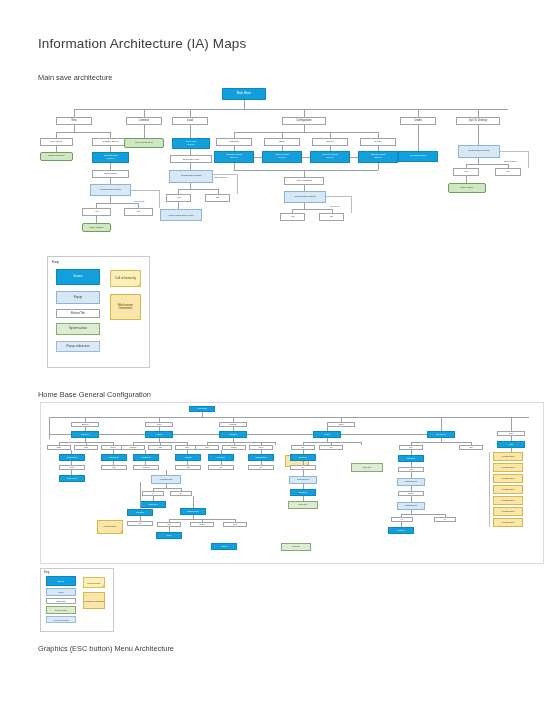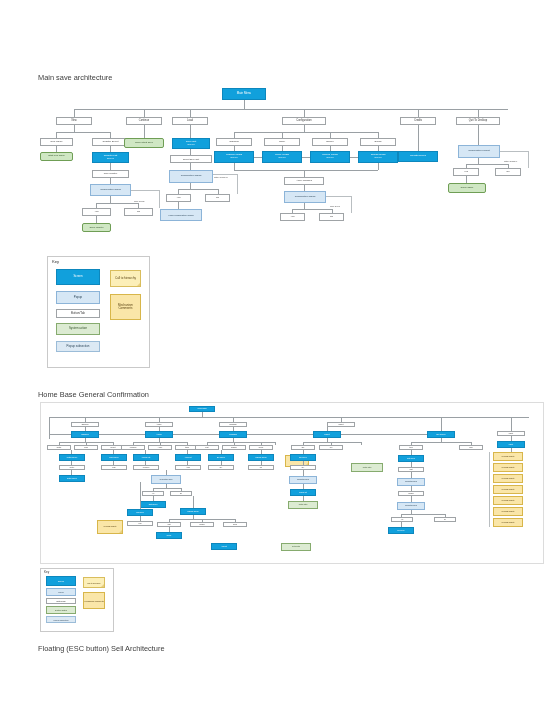--- a/index.html
+++ b/index.html
@@ -50,24 +50,25 @@
 
   .folded{position:relative;}
   .folded::after{content:"";position:absolute;right:0;bottom:0;width:0;height:0;
     border-left:3px solid transparent;border-bottom:3px solid #e8cf7e;}
 </style>
 </head>
 <body>
 
 <div class="page">
 
+  <div class="doc-title">Information Architecture (IA) Maps</div>
 
   <div class="sec-label" id="lbl-main">Main save architecture</div>
-  <div class="sec-label" id="lbl-home">Home Base General Confirmation</div>
-  <div class="sec-label" id="lbl-float">Floating (ESC button) Sell Architecture</div>
+  <div class="sec-label" id="lbl-home">Home Base General Configuration</div>
+  <div class="sec-label" id="lbl-float">Graphics (ESC button) Menu Architecture</div>
 
   <div class="canvas" id="main-canvas">
 
     <div class="n t-blue" style="left:184px;top:4px;width:44px;height:12px;font-size:2.9px;">
       <span>Main Menu</span>
     </div>
     <div class="e ev" style="left:206px;top:16px;height:9px;"></div>
     <div class="e eh" style="left:36px;top:25px;width:434px;"></div>
 
     <div class="e ev" style="left:36px;top:25px;height:8px;"></div>

